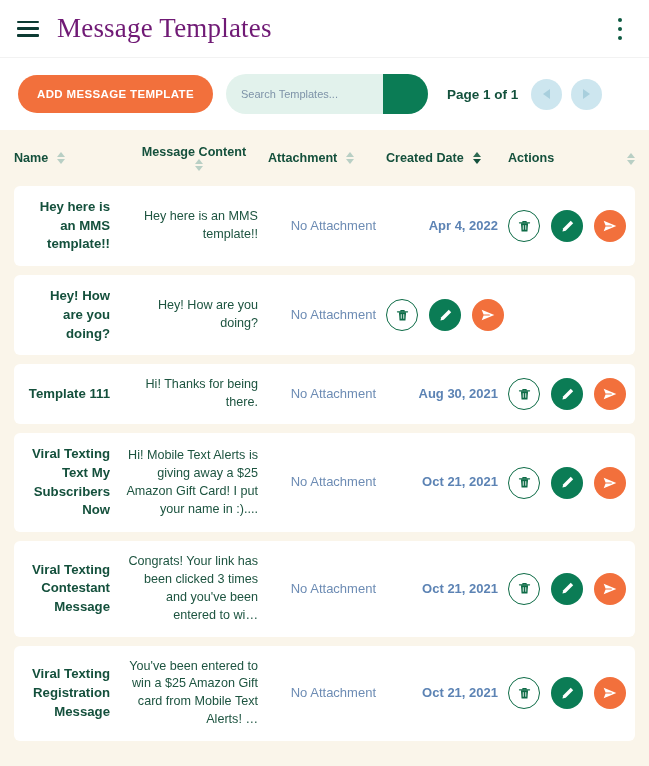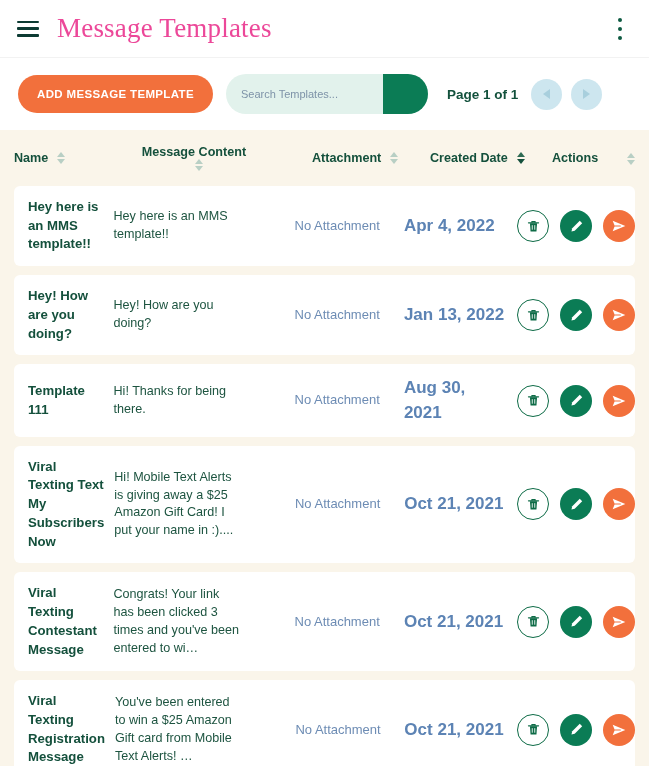--- a/index.html
+++ b/index.html
@@ -38,21 +38,21 @@
     display: block;
     height: 2.6px;
     width: 100%;
     background: #0d3b33;
     border-radius: 1px;
   }
   .app-title {
     margin-left: 18px;
     font-family: "Liberation Serif", serif;
     font-size: 27px;
-    color: #ec4899;
+    color: #701a75;
     letter-spacing: 0.2px;
     white-space: nowrap;
   }
   .spacer { flex: 1 1 auto; }
   .kebab {
     width: 22px;
     height: 24px;
     display: flex;
     flex-direction: column;
     align-items: center;
@@ -209,36 +209,37 @@
     border-left: 4.5px solid transparent;
     border-right: 4.5px solid transparent;
     border-top: 5px solid #b8cfc4;
   }
   .sort-ico.active .up { border-bottom-color: #2f6b53; }
   .sort-ico.active .dn { border-top-color: #14503c; }
 
   
   .c-name    { width: 106px; }
   .c-msg     { width: 148px; flex-direction: column; }
-  .c-att     { width: 118px; margin-left: 44px; }
+  .c-att     { width: 118px; }
   .c-date    { width: 122px; }
   .c-act     { flex: 1 1 auto; }
 
   .rows {
     padding: 0 14px;
   }
   .row {
     background: #ffffff;
     border-radius: 6px;
     display: flex;
     align-items: center;
     margin-bottom: 9px;
     padding: 12px 0;
     box-sizing: border-box;
     min-height: 56px;
+    text-align: right;
   }
   .cell {
     box-sizing: border-box;
     padding-right: 10px;
     font-size: 13.2px;
     line-height: 1.42;
   }
   .cell.name {
     color: #14503c;
     font-weight: bold;
@@ -247,21 +248,21 @@
   .cell.msg {
     color: #1d5440;
     font-size: 12.6px;
   }
   .cell.att {
     color: #6d8cb4;
     font-size: 13px;
   }
   .cell.date {
     color: #5c83b4;
-    font-size: 17px;
+    font-size: 13px;
     font-weight: bold;
   }
   .cell.actions {
     display: flex;
     align-items: center;
     gap: 11px;
     padding-right: 0;
   }
   .act-btn {
     width: 32px;
@@ -389,21 +390,20 @@
               <path d="M2.5 4.2L21.5 12 2.5 19.8l3.2-7.8z" fill="#ffffff"></path>
               <path d="M5.7 12H14" stroke="#f2703c" stroke-width="1.6" stroke-linecap="round"></path>
             </svg>
           </button>
         </div>
       </div>
       <div class="row">
         <div class="cell name c-name name-pad">Hey! How are you doing?</div>
         <div class="cell msg c-msg">Hey! How are you doing?</div>
         <div class="cell att c-att">No Attachment</div>
-        <div class="cell date c-date">Jan 13, 2022</div>
         <div class="cell actions c-act">
           <button class="act-btn act-delete">
             <svg width="15" height="15" viewBox="0 0 24 24">
               <path d="M4 6h16" stroke="#0d6b46" stroke-width="2" stroke-linecap="round"></path>
               <path d="M9.5 6V4.2h5V6" stroke="#0d6b46" stroke-width="1.8" fill="none"></path>
               <path d="M6.3 6.8l1 13.2h9.4l1-13.2z" fill="#0d6b46"></path>
               <path d="M10 10.5v6M14 10.5v6" stroke="#ffffff" stroke-width="1.4" stroke-linecap="round"></path>
             </svg>
           </button>
           <button class="act-btn act-edit">

